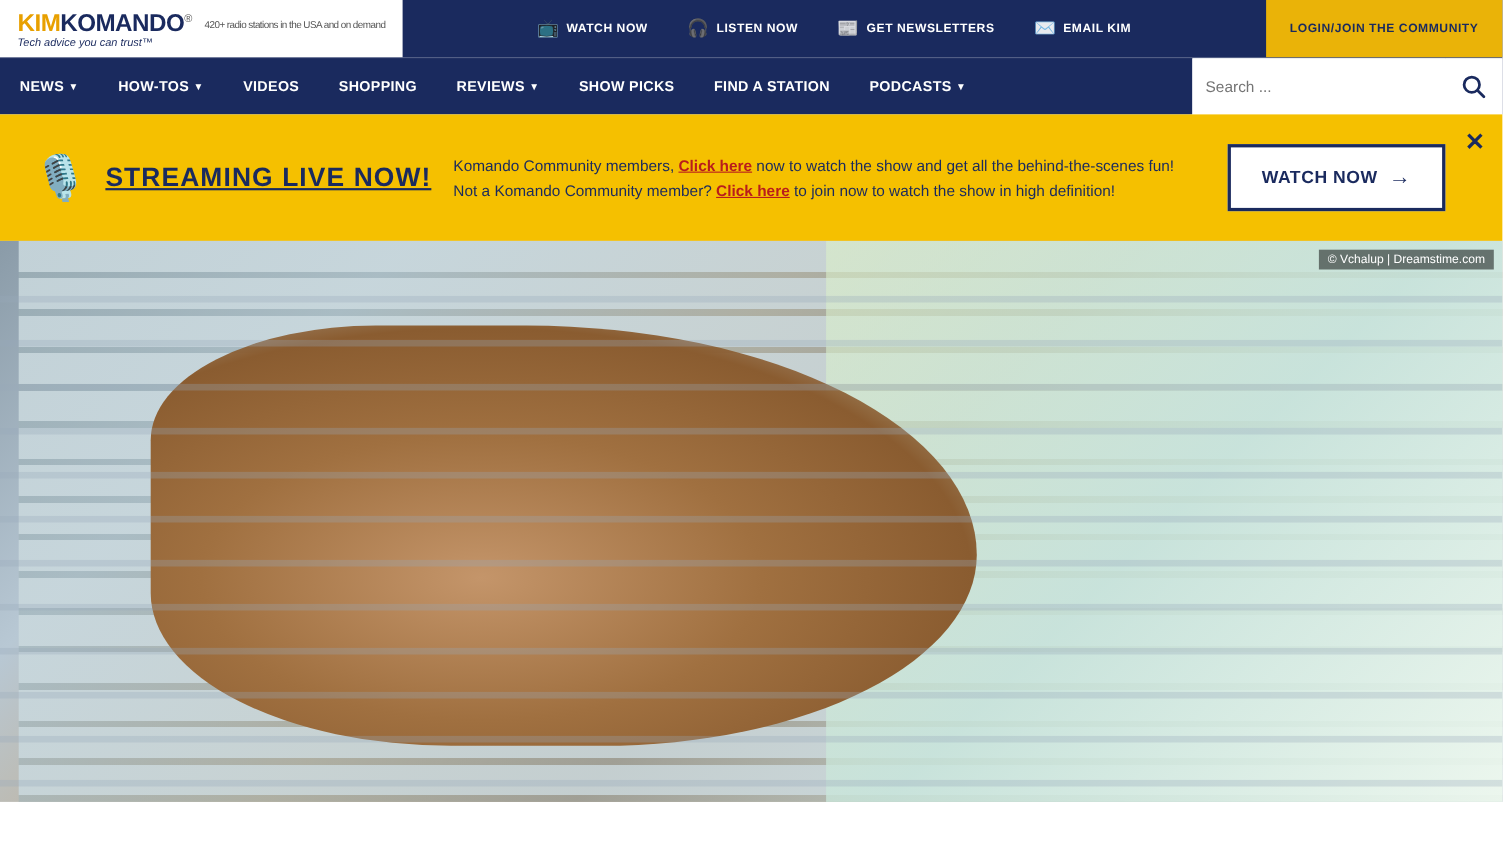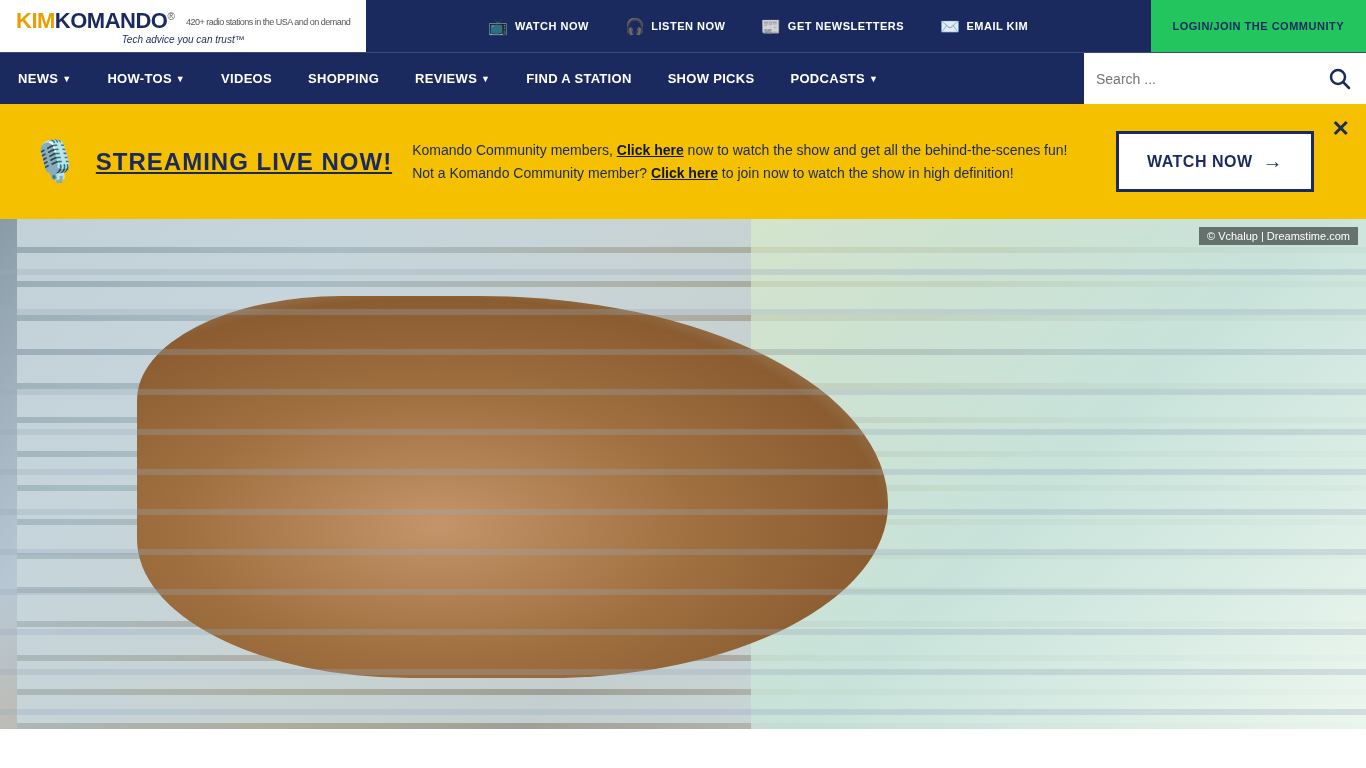--- a/index.html
+++ b/index.html
@@ -5,21 +5,20 @@
     * { margin: 0; padding: 0; box-sizing: border-box; }
     body { font-family: Arial, sans-serif; width: 1366px; overflow-x: hidden; }
 
     
     .top-bar {
       background: #1a2a5e;
       display: flex;
       align-items: center;
       height: 52px;
       padding: 0 0 0 0;
-      text-align: center;
     }
     .logo-area {
       background: #fff;
       display: flex;
       flex-direction: column;
       justify-content: center;
       padding: 6px 16px;
       min-width: 270px;
       height: 52px;
     }
@@ -52,21 +51,21 @@
       padding: 0 18px;
       letter-spacing: 0.5px;
       cursor: pointer;
       height: 52px;
     }
     .top-nav-item .icon {
       font-size: 16px;
       opacity: 0.9;
     }
     .login-btn {
-      background: #22c55e;
+      background: #eab308;
       color: #1a2a5e;
       font-size: 11px;
       font-weight: 900;
       text-transform: uppercase;
       padding: 12px 22px;
       height: 52px;
       display: flex;
       align-items: center;
       cursor: pointer;
       letter-spacing: 0.5px;
@@ -160,21 +159,21 @@
       text-decoration: underline;
     }
     .banner-center {
       flex: 1;
       padding: 0 20px;
       font-size: 14px;
       color: #1a2a5e;
       line-height: 1.6;
     }
     .banner-link {
-      color: #0f172a;
+      color: #b91c1c;
       font-weight: 700;
       text-decoration: underline;
       cursor: pointer;
     }
     .banner-right {
       min-width: 220px;
     }
     .watch-now-btn {
       background: #fff;
       color: #1a2a5e;
@@ -316,24 +315,24 @@
       <span>VIDEOS</span>
     </div>
     <div class="main-nav-item">
       <span>SHOPPING</span>
     </div>
     <div class="main-nav-item">
       <span>REVIEWS</span>
       <span class="nav-arrow">▼</span>
     </div>
     <div class="main-nav-item">
+      <span>SHOW PICKS</span>
+    </div>
+    <div class="main-nav-item">
       <span>FIND A STATION</span>
-    </div>
-    <div class="main-nav-item">
-      <span>SHOW PICKS</span>
     </div>
     <div class="main-nav-item">
       <span>PODCASTS</span>
       <span class="nav-arrow">▼</span>
     </div>
   </div>
   <div class="search-area">
     <input class="search-input" type="text" placeholder="Search ..." style="">
     <button class="search-btn">
       <svg width="22" height="22" viewBox="0 0 22 22" fill="none">

